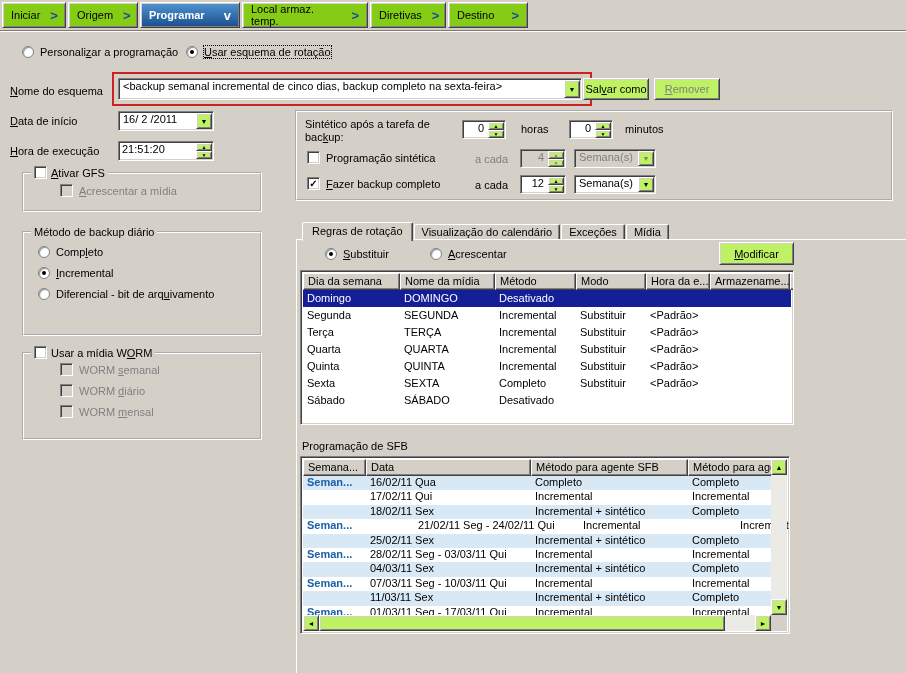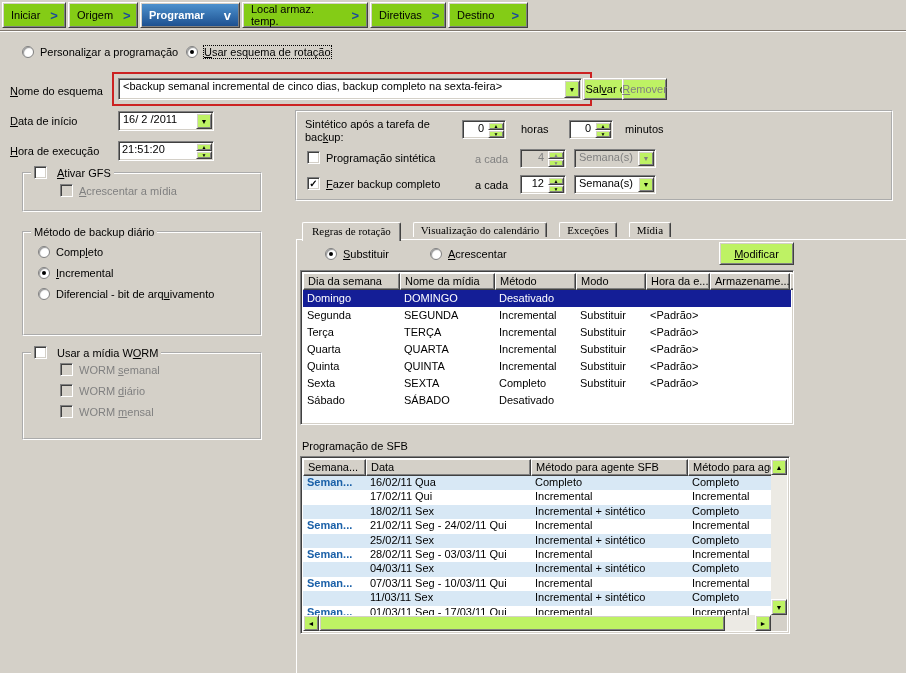--- a/index.html
+++ b/index.html
@@ -32,38 +32,38 @@
        display:flex;align-items:center;justify-content:center;flex:0 0 auto;}
   .rad.on::after{content:"";width:4px;height:4px;border-radius:50%;background:#000;}
   .cb{width:13px;height:13px;background:#fff;border:1px solid;border-color:#808080 #fff #fff #808080;
       box-shadow:inset 1px 1px 0 #404040,inset -1px -1px 0 #d4d0c8;
       display:flex;align-items:center;justify-content:center;font-size:10px;font-weight:bold;flex:0 0 auto;}
   .cb.dis{background:#d4d0c8;}
   .focus-dotted{outline:1px dotted #000;outline-offset:0px;}
 
   
   fieldset{position:absolute;border:2px groove #fff;margin:0;padding:0;min-inline-size:0;}
-  legend{margin-left:7px;padding:0 3px;display:flex;align-items:center;gap:10px;}
+  legend{margin-left:7px;padding:0 3px;display:flex;align-items:center;gap:4px;}
 
   
   .combo{display:flex;background:#fff;border:1px solid;border-color:#808080 #fff #fff #808080;
          box-shadow:inset 1px 1px 0 #404040,inset -1px -1px 0 #d4d0c8;}
   .combo .val{flex:1;padding:1px 3px 0 4px;white-space:nowrap;overflow:hidden;}
   .combo .drop{width:16px;margin:1px;font-size:7px;}
   .combo.dis{background:#d4d0c8;}
   .spin{display:flex;background:#fff;border:1px solid;border-color:#808080 #fff #fff #808080;
         box-shadow:inset 1px 1px 0 #404040,inset -1px -1px 0 #d4d0c8;}
   .spin .val{flex:1;padding:1px 3px 0 3px;text-align:right;white-space:nowrap;}
   .spin .val.left{text-align:left;}
   .spin .arrows{width:16px;display:flex;flex-direction:column;margin:1px;}
   .spin .arrows .btn{flex:1;font-size:5px;}
   .spin.dis{background:#d4d0c8;}
 
   
-  .rtabs{position:absolute;left:302px;top:222px;height:18px;display:flex;align-items:flex-start;gap:12px;font-family:Liberation Serif, serif;}
+  .rtabs{position:absolute;left:302px;top:222px;height:18px;display:flex;align-items:center;gap:1px;}
   .rtab{height:15px;line-height:14px;padding:0 7px;background:#d4d0c8;
         border:1px solid;border-color:#fff #404040 #404040 #fff;border-bottom:none;
         border-radius:2px 2px 0 0;box-shadow:inset -1px 0 0 #808080;white-space:nowrap;}
   .rtab.active{height:19px;line-height:17px;padding:0 9px;position:relative;z-index:3;}
   .tabbody{position:absolute;left:296px;top:239px;width:610px;height:434px;
            border-top:1px solid #fff;border-left:1px solid #fff;}
 
   
   .lv{position:absolute;background:#fff;border:1px solid;border-color:#808080 #fff #fff #808080;
       box-shadow:inset 1px 1px 0 #404040,inset -1px -1px 0 #d4d0c8;padding:2px;overflow:hidden;}
@@ -137,21 +137,21 @@
   <div class="label" style="left:10px;top:85px"><u>N</u>ome do esquema</div>
   <div class="redbox" style="left:112px;top:72px;width:480px;height:34px">
     <div class="combo" style="position:absolute;left:4px;top:4px;width:464px;height:22px">
       <span class="val">&lt;backup semanal incremental de cinco dias, backup completo na sexta-feira&gt;</span>
       <span class="drop raised btn">▼</span>
     </div>
   </div>
   <div class="raised btn" style="position:absolute;left:583px;top:78px;width:66px;height:22px">
     <span>Sal<u>v</u>ar como</span>
   </div>
-  <div class="raised btn dis" style="position:absolute;left:622px;top:78px;width:45px;height:22px">
+  <div class="raised btn dis" style="position:absolute;left:654px;top:78px;width:66px;height:22px">
     <span><u>R</u>emover</span>
   </div>
 
   <div class="label" style="left:10px;top:115px"><u>D</u>ata de início</div>
   <div class="combo" style="position:absolute;left:118px;top:111px;width:96px;height:20px">
     <span class="val">16/ 2 /2011</span>
     <span class="drop raised btn">▼</span>
   </div>
   <div class="label" style="left:10px;top:145px"><u>H</u>ora de execução</div>
   <div class="spin" style="position:absolute;left:118px;top:141px;width:96px;height:20px">
@@ -380,21 +380,21 @@
           <div class="lvcell" style="width: 85px;">Incremental</div>
         </div>
         <div class="lvrow alt">
           <div class="lvcell" style="width: 63px;"></div>
           <div class="lvcell" style="width: 165px;">18/02/11 Sex</div>
           <div class="lvcell" style="width: 157px;">Incremental + sintético</div>
           <div class="lvcell" style="width: 85px;">Completo</div>
         </div>
         <div class="lvrow">
           <div class="lvcell week" style="width: 63px;">Seman...</div>
-          <div class="lvcell" style="width: 165px;">21/02/11 Seg - 24/02/11 Qui</div>
+          <div class="lvcell" style="width: 165px; margin-left: 48px;">21/02/11 Seg - 24/02/11 Qui</div>
           <div class="lvcell" style="width: 157px;">Incremental</div>
           <div class="lvcell" style="width: 85px;">Incremental</div>
         </div>
         <div class="lvrow alt">
           <div class="lvcell" style="width: 63px;"></div>
           <div class="lvcell" style="width: 165px;">25/02/11 Sex</div>
           <div class="lvcell" style="width: 157px;">Incremental + sintético</div>
           <div class="lvcell" style="width: 85px;">Completo</div>
         </div>
         <div class="lvrow">

